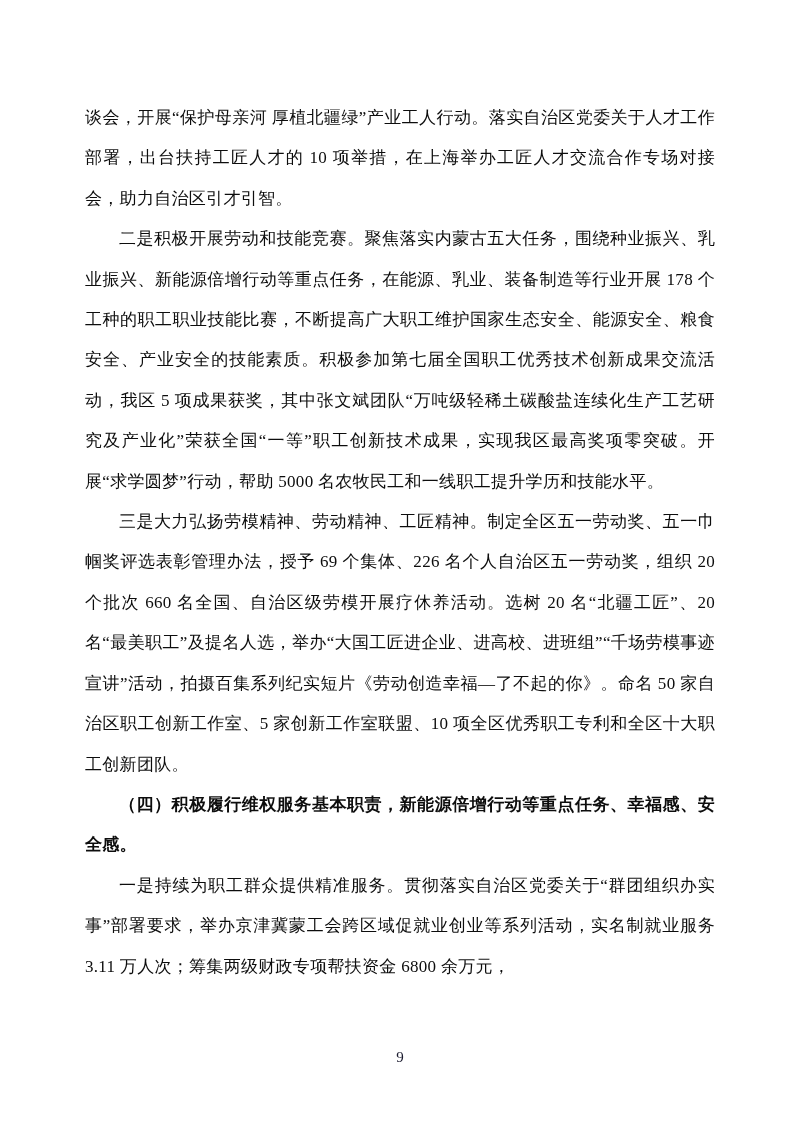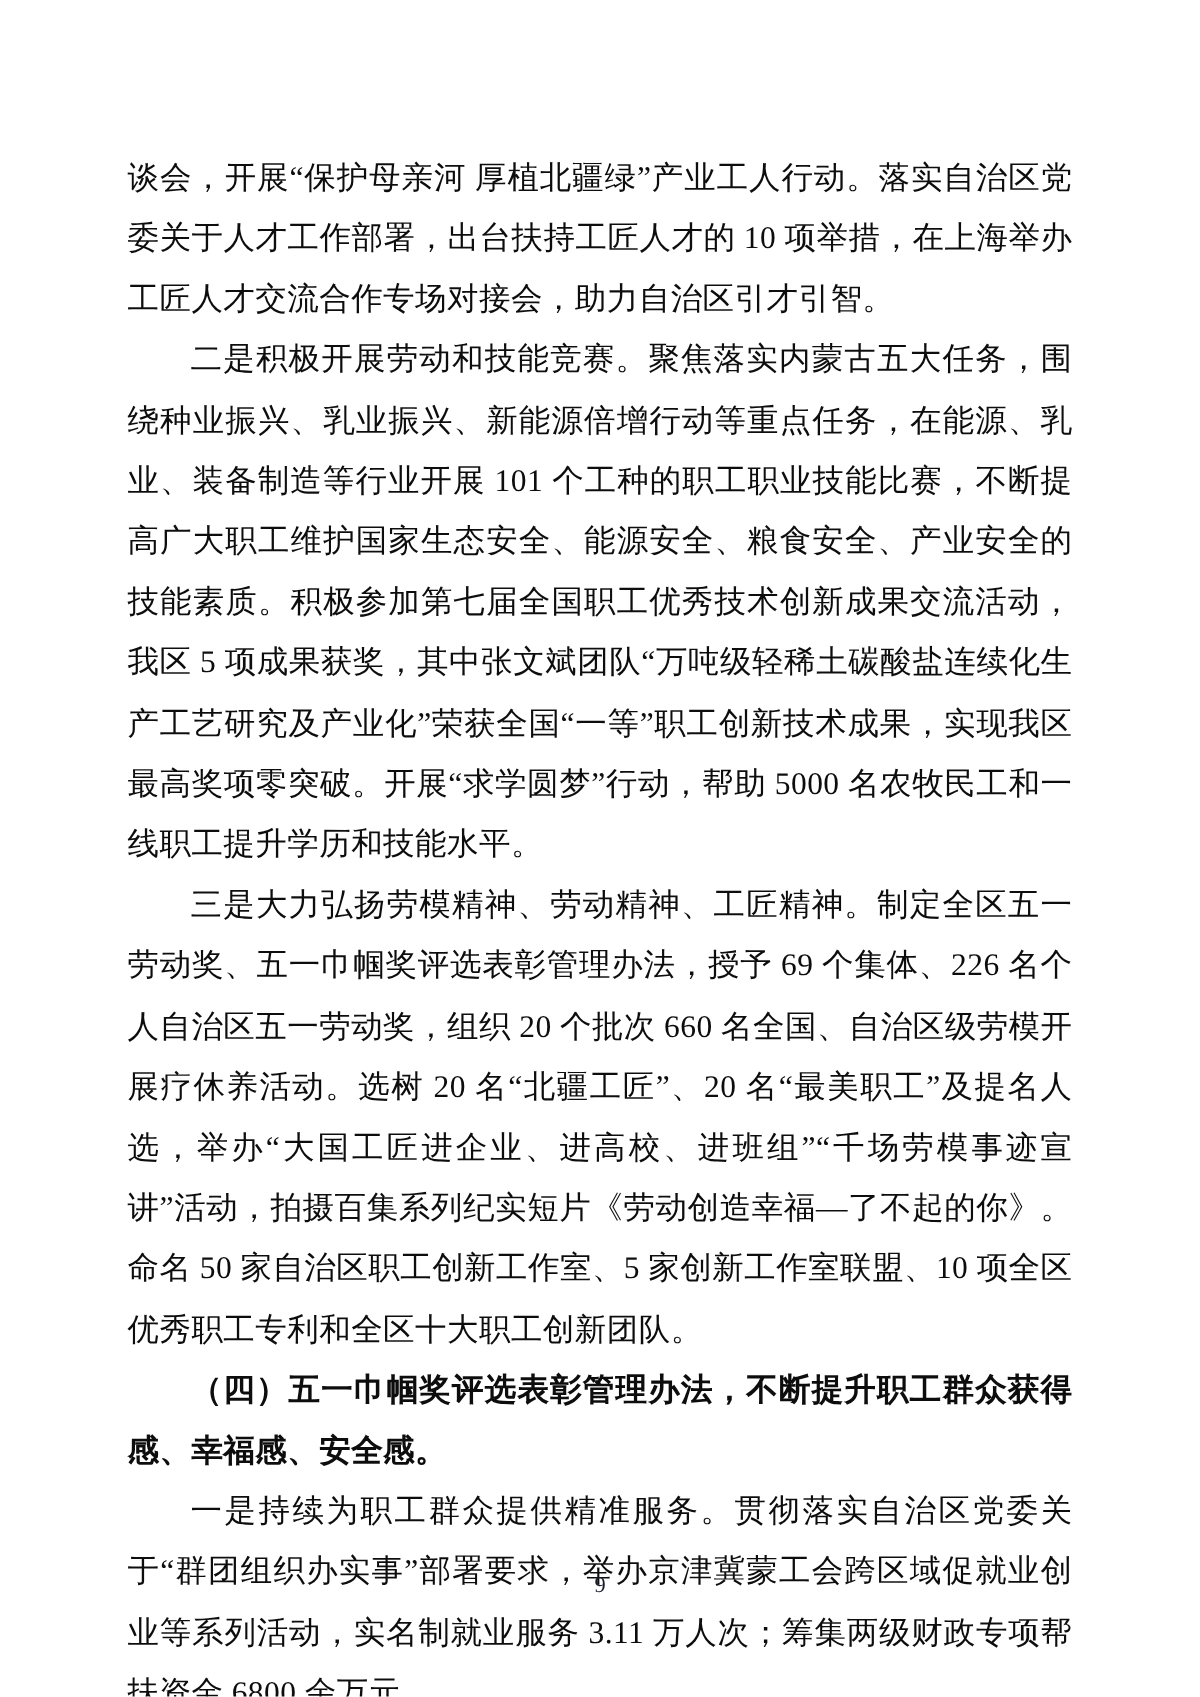--- a/index.html
+++ b/index.html
@@ -24,21 +24,21 @@
     background: #ffffff;
   }
   .content {
     position: absolute;
     top: 98px;
     left: 85px;
     width: 630px;
   }
   .content p {
     margin: 0;
-    font-size: 21px;
+    font-size: 17px;
     line-height: 40.4px;
     text-align: justify;
     text-justify: inter-ideograph;
     word-break: break-all;
     letter-spacing: 0.3px;
   }
   .content p.indent {
     text-indent: 2em;
   }
   .content p.heading {
@@ -56,19 +56,19 @@
     color: #1a1a2e;
     font-family: "Liberation Serif", "DejaVu Serif", serif;
   }
 </style>
 </head>
 <body>
 
 <div class="page">
   <div class="content">
     <p>谈会，开展“保护母亲河 厚植北疆绿”产业工人行动。落实自治区党委关于人才工作部署，出台扶持工匠人才的 10 项举措，在上海举办工匠人才交流合作专场对接会，助力自治区引才引智。</p>
-    <p class="indent">二是积极开展劳动和技能竞赛。聚焦落实内蒙古五大任务，围绕种业振兴、乳业振兴、新能源倍增行动等重点任务，在能源、乳业、装备制造等行业开展 101 个工种的职工职业技能比赛，不断提高广大职工维护国家生态安全、能源安全、粮食安全、产业安全的技能素质。积极参加第七届全国职工优秀技术创新成果交流活动，我区 5 项成果获奖，其中张文斌团队“万吨级轻稀土碳酸盐连续化生产工艺研究及产业化”荣获全国“一等”职工创新技术成果，实现我区最高奖项零突破。开展“求学圆梦”行动，帮助 5000 名农牧民工和一线职工提升学历和技能水平。</p>
+    <p class="indent">二是积极开展劳动和技能竞赛。聚焦落实内蒙古五大任务，围绕种业振兴、乳业振兴、新能源倍增行动等重点任务，在能源、乳业、装备制造等行业开展 178 个工种的职工职业技能比赛，不断提高广大职工维护国家生态安全、能源安全、粮食安全、产业安全的技能素质。积极参加第七届全国职工优秀技术创新成果交流活动，我区 5 项成果获奖，其中张文斌团队“万吨级轻稀土碳酸盐连续化生产工艺研究及产业化”荣获全国“一等”职工创新技术成果，实现我区最高奖项零突破。开展“求学圆梦”行动，帮助 5000 名农牧民工和一线职工提升学历和技能水平。</p>
     <p class="indent">三是大力弘扬劳模精神、劳动精神、工匠精神。制定全区五一劳动奖、五一巾帼奖评选表彰管理办法，授予 69 个集体、226 名个人自治区五一劳动奖，组织 20 个批次 660 名全国、自治区级劳模开展疗休养活动。选树 20 名“北疆工匠”、20 名“最美职工”及提名人选，举办“大国工匠进企业、进高校、进班组”“千场劳模事迹宣讲”活动，拍摄百集系列纪实短片《劳动创造幸福—了不起的你》。命名 50 家自治区职工创新工作室、5 家创新工作室联盟、10 项全区优秀职工专利和全区十大职工创新团队。</p>
-    <p class="heading">（四）五一巾帼奖评选表彰管理办法，不断提升职工群众获得感、幸福感、安全感。</p>
+    <p class="heading">（四）积极履行维权服务基本职责，新能源倍增行动等重点任务、幸福感、安全感。</p>
     <p class="indent">一是持续为职工群众提供精准服务。贯彻落实自治区党委关于“群团组织办实事”部署要求，举办京津冀蒙工会跨区域促就业创业等系列活动，实名制就业服务 3.11 万人次；筹集两级财政专项帮扶资金 6800 余万元，</p>
   </div>
   <div class="page-number">9</div>
 </div>
 
 </body></html>

